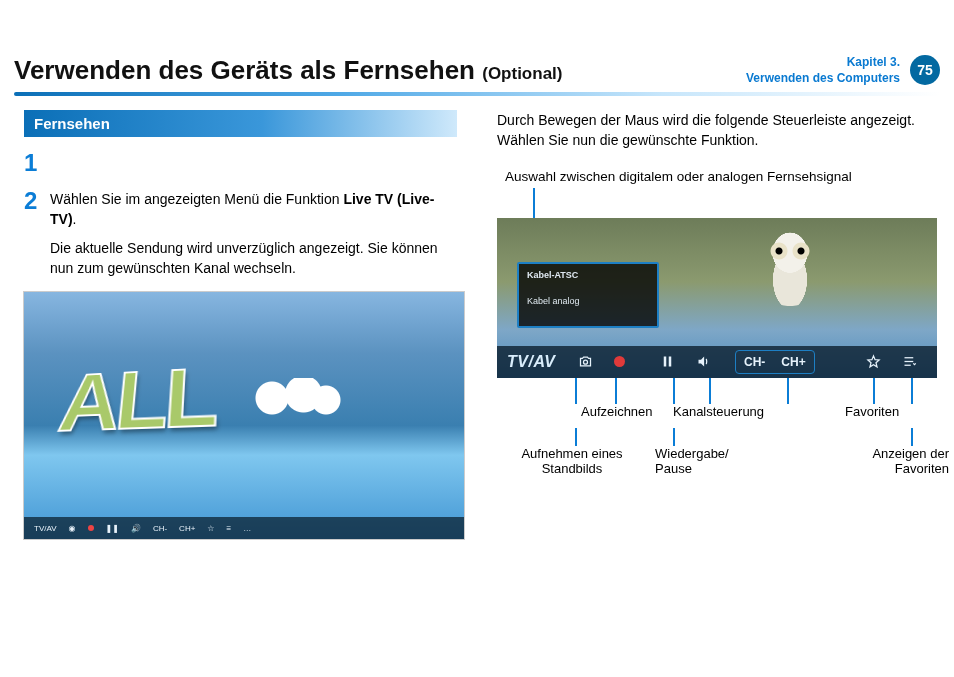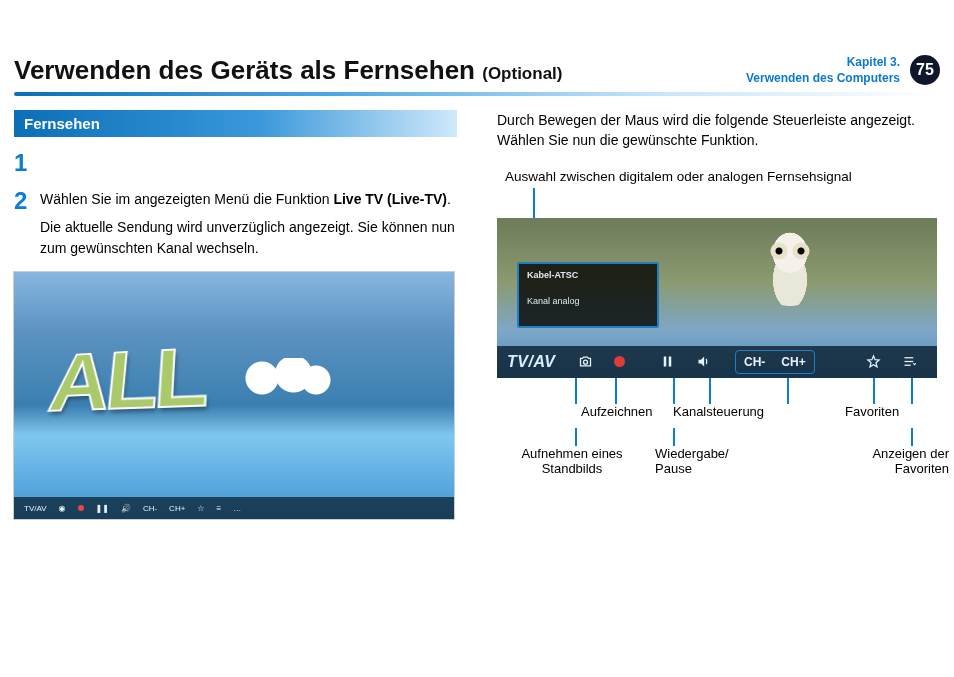--- a/index.html
+++ b/index.html
@@ -35,41 +35,41 @@
     line-height: 1.3;
     color: #0a7ad1;
     font-weight: bold;
     margin-right: 8px;
   }
   .page-num-badge {
     display: inline-flex;
     width: 30px;
     height: 30px;
     border-radius: 50%;
-    background: #0f172a;
+    background: #0369a1;
     color: #fff;
     align-items: center;
     justify-content: center;
     font-weight: bold;
-    font-size: 16px;
+    font-size: 14px;
     margin-left: 2px;
   }
   .header-row-right{
     display:flex;
     align-items:flex-start;
   }
   .header-rule {
     height: 4px;
     margin: 0 14px 14px 14px;
     background: linear-gradient(90deg, #0b6fb7 0%, #4ea8e6 35%, #c7e6fb 70%, #ffffff 100%);
     border-radius: 2px;
   }
   .columns {
     display: flex;
-    padding: 0 14px;
+    padding: 0 24px;
     gap: 40px;
   }
   .col {
     flex: 1;
     min-width: 0;
   }
   .section-bar {
     display: inline-block;
     width: 100%;
     max-width: 455px;
@@ -350,21 +350,21 @@
       <div class="sig-label">Auswahl zwischen digitalem oder analogen Fernsehsignal</div>
       <div class="connector-top"></div>
 
       <div class="shot2">
         <div class="owl">
           <span class="eye l"></span>
             <span class="eye r"></span>
         </div>
         <div class="menu">
           <div class="m1">Kabel-ATSC</div>
-          <div>Kanal analog</div>
+          <div>Kabel analog</div>
         </div>
         <div class="bar2">
           <span class="tvav">TV/AV</span>
           <span class="ico">
             <svg viewBox="0 0 24 24" fill="currentColor">
                 <path d="M4 7h3l2-2h6l2 2h3v12H4z" fill="none" stroke="currentColor" stroke-width="2"></path>
                 <circle cx="12" cy="13" r="3.2" fill="none" stroke="currentColor" stroke-width="2"></circle>
               </svg>
           </span>
           <span class="rec">

